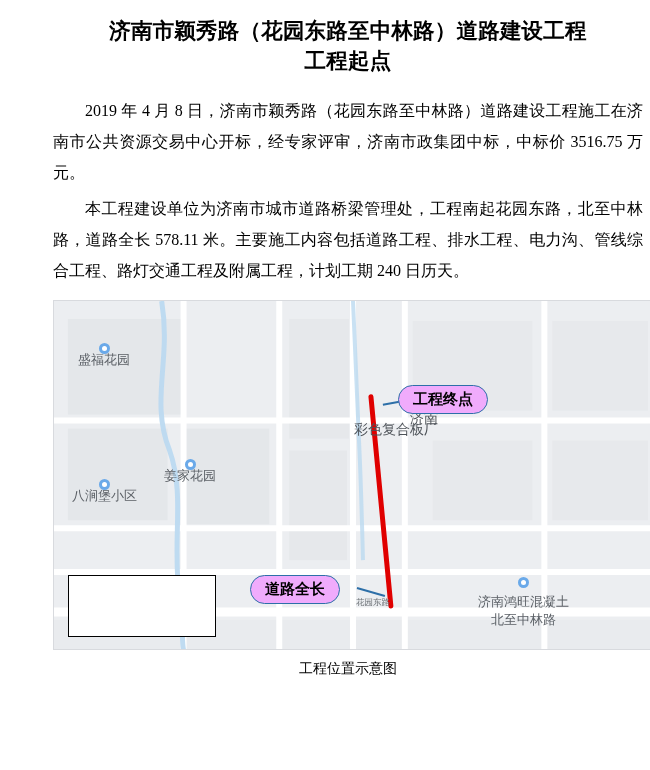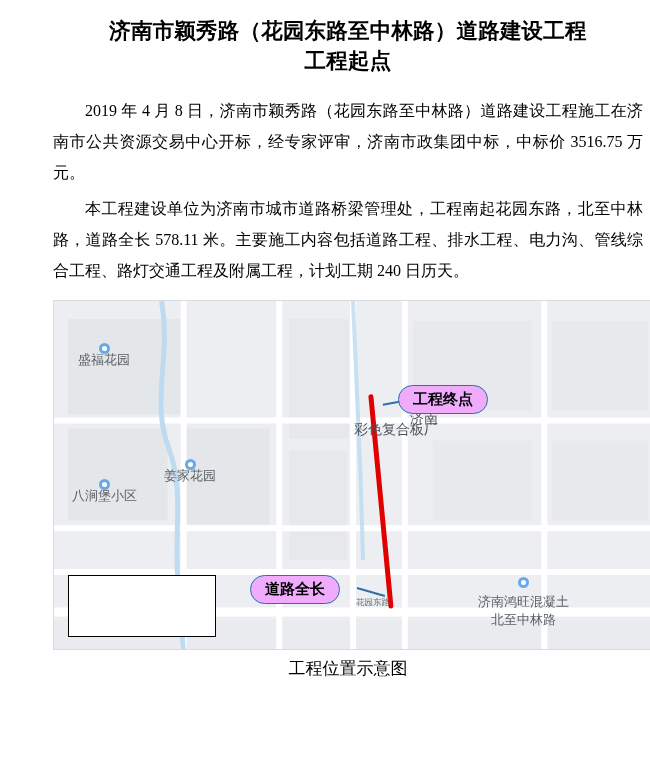--- a/index.html
+++ b/index.html
@@ -57,21 +57,21 @@
     background: #eceef0;
     border: 1px solid #d8dade;
     box-sizing: border-box;
   }
   .map-canvas {
     position: absolute;
     inset: 0;
   }
   .caption {
     text-align: center;
-    font-size: 17px;
+    font-size: 14px;
     line-height: 26px;
     margin-top: 6px;
   }
   
   .poi {
     position: absolute;
     display: flex;
     flex-direction: column;
     align-items: center;
     font-family: "Liberation Sans", "DejaVu Sans", sans-serif;

